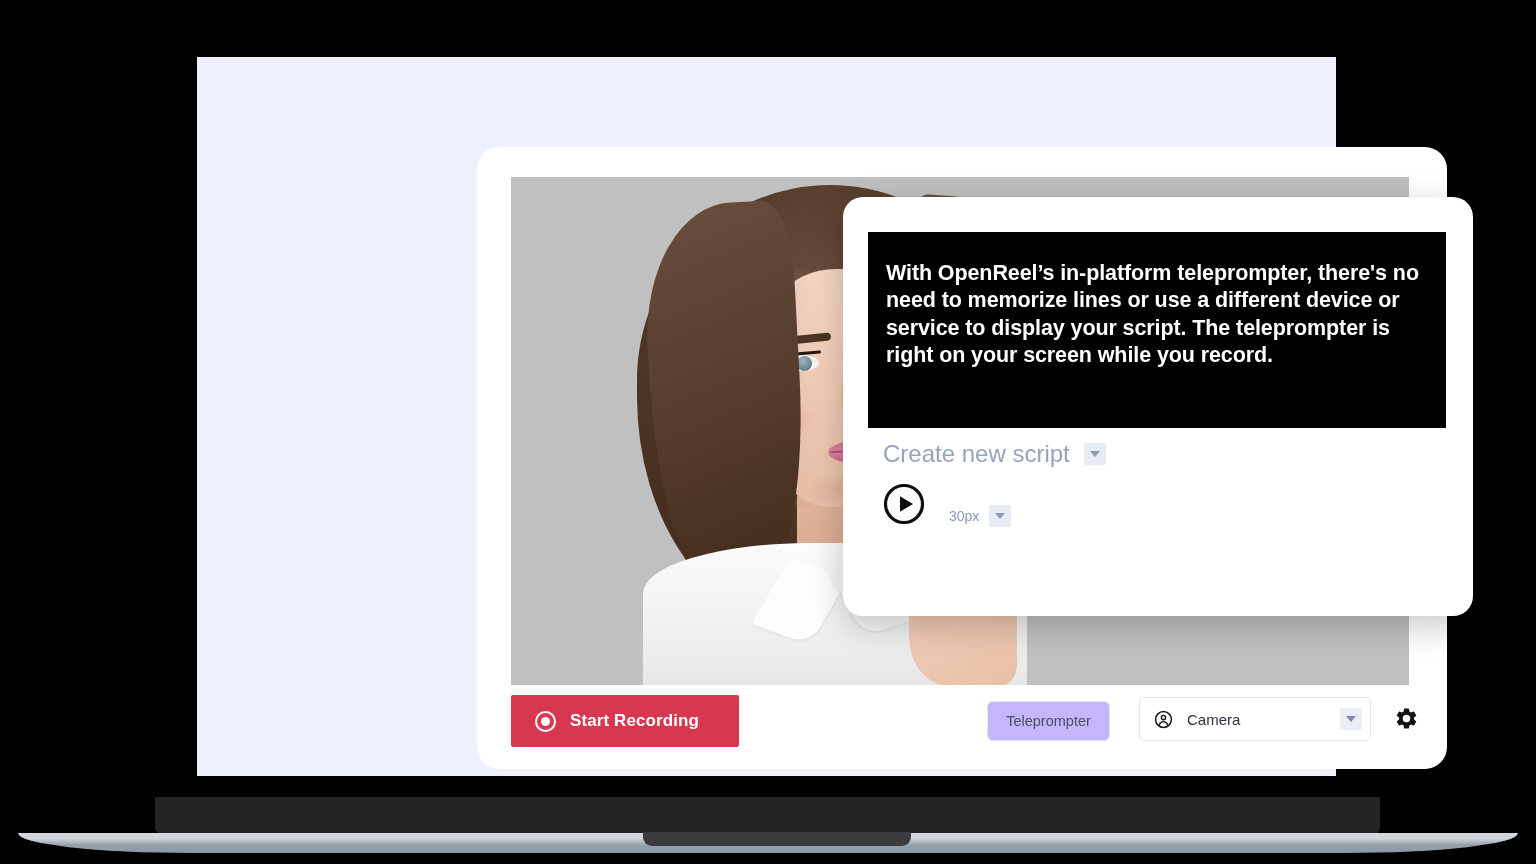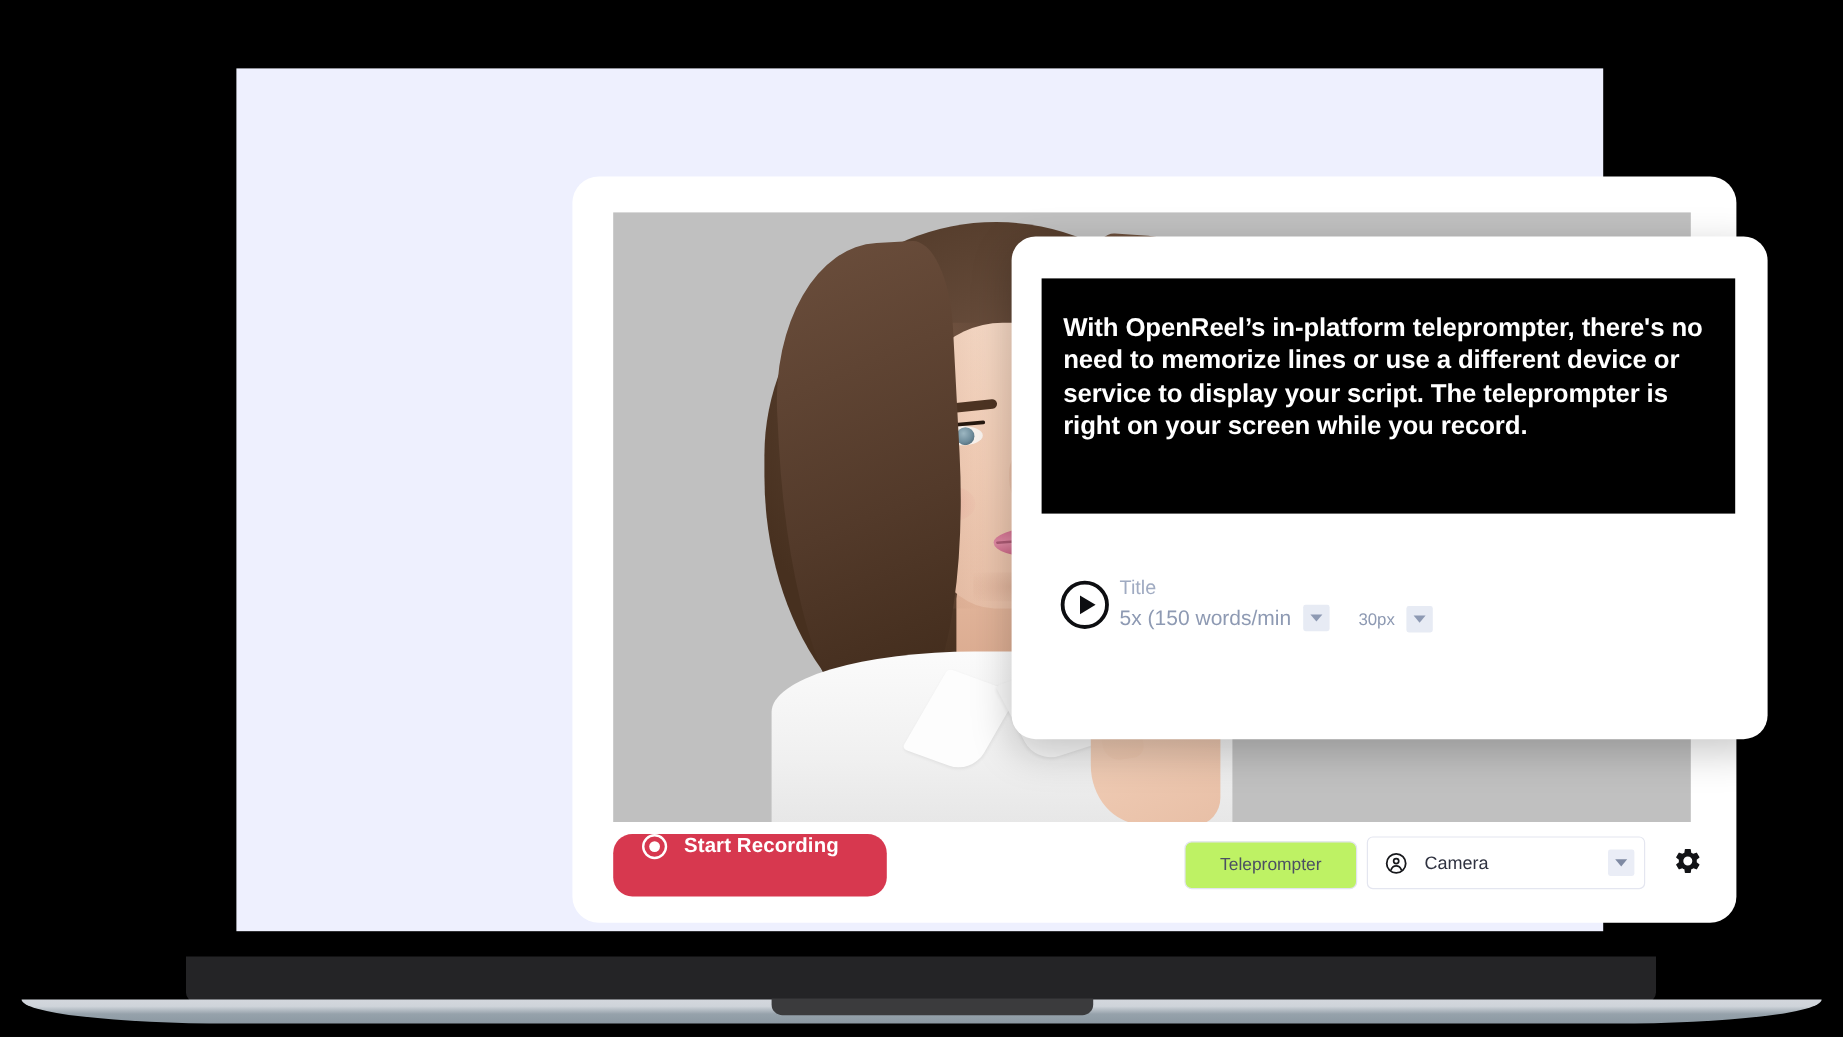--- a/index.html
+++ b/index.html
@@ -161,37 +161,37 @@
           background: #f7ece4; border-radius: 50% 50% 40% 40%; transform: rotate(-9deg); }
 
   
   .bottom-bar {
     position: absolute; left: 0; top: 548px; width: 970px; height: 74px;
   }
   .record-btn {
     position: absolute; left: 34px; top: 0px;
     width: 228px; height: 52px;
     background: #d7384f;
-    border-radius: 16px;
-    display: flex; gap: 14px;
+    border-radius: 2px;
+    display: flex; align-items: center; gap: 14px;
     padding-left: 24px;
     cursor: pointer; border: none;
   }
   .record-glyph {
     width: 21px; height: 21px; border-radius: 50%;
     border: 2.5px solid #fff; display: flex; align-items: center; justify-content: center;
     flex: 0 0 auto;
   }
   .record-glyph::after { content: ""; width: 9px; height: 9px; border-radius: 50%; background: #fff; }
   .record-label { color: #fff; font-size: 17px; font-weight: 700; letter-spacing: .1px; white-space: nowrap; }
 
   .telepr-btn {
     position: absolute; left: 510px; top: 554px;
-    width: 144px; height: 40px;
-    background: #bef264; border: 1px solid #e2e4ef; border-radius: 6px;
+    width: 123px; height: 40px;
+    background: #c4b5fd; border: 1px solid #e2e4ef; border-radius: 6px;
     display: flex; align-items: center; justify-content: center;
     font-size: 14.5px; color: #4b4f63; cursor: pointer;
   }
   .camera-select {
     position: absolute; left: 662px; top: 550px;
     width: 232px; height: 44px;
     background: #fff; border: 1px solid #e4e6f0; border-radius: 5px;
     display: flex; align-items: center; padding: 0 8px 0 14px; gap: 14px; cursor: pointer;
   }
   .cam-icon { width: 19px; height: 19px; flex: 0 0 auto; }
@@ -336,39 +336,36 @@
 
     </div>
   </div>
 
   <div class="teleprompter-card">
 
     <div class="prompt-screen">
       <div class="prompt-text">With OpenReel’s in-platform teleprompter, there's no need to memorize lines or use a different device or service to display your script. The teleprompter is right on your screen while you record.</div>
     </div>
 
+    <div class="script-row">
+      <span class="script-name">Create new script</span>
+      <span class="sq-caret">
+        <span class="caret-tri"></span>
+      </span>
+    </div>
 
     <div class="controls-row">
       <span class="play-btn">
         <svg viewBox="0 0 42 42" width="42" height="42" aria-hidden="true">
           <circle cx="21" cy="21" r="18.5" fill="none" stroke="#0d0e11" stroke-width="3.2"></circle>
           <path d="M17 13.2 L30 21 L17 28.8 Z" fill="#0d0e11"></path>
         </svg>
       </span>
 
 
-      <div class="speed-block">
-        <div class="speed-title">Title</div>
-        <div class="speed-row">
-          <span class="speed-val">5x (150 words/min</span>
-          <span class="sq-caret">
-            <span class="caret-tri"></span>
-          </span>
-        </div>
-      </div>
 
       <div class="size-block">
         <span class="size-val">30px</span>
         <span class="sq-caret">
           <span class="caret-tri"></span>
         </span>
       </div>
     </div>
   </div>
 

